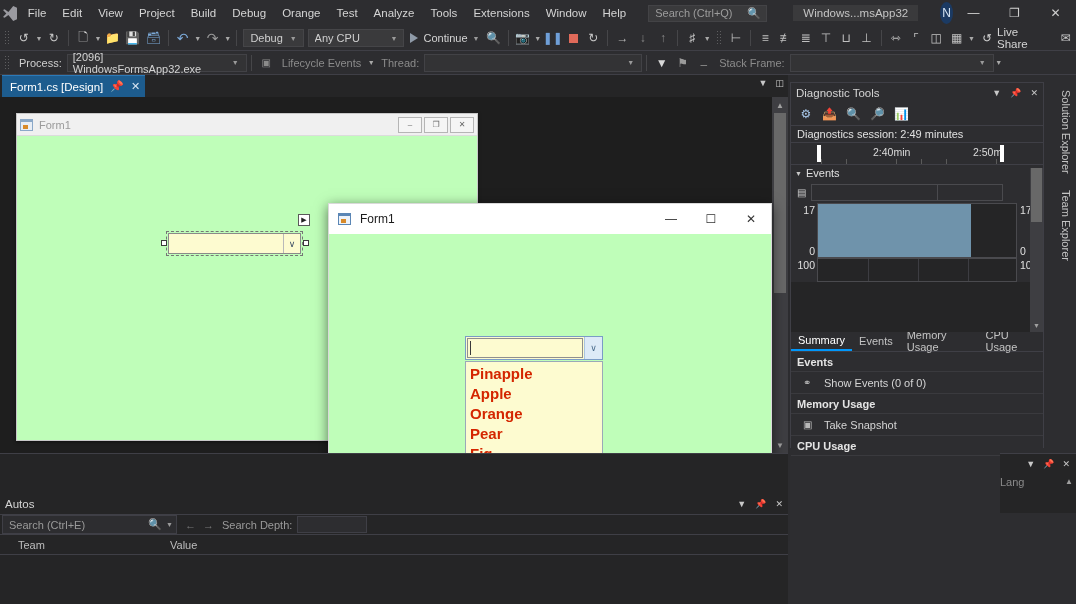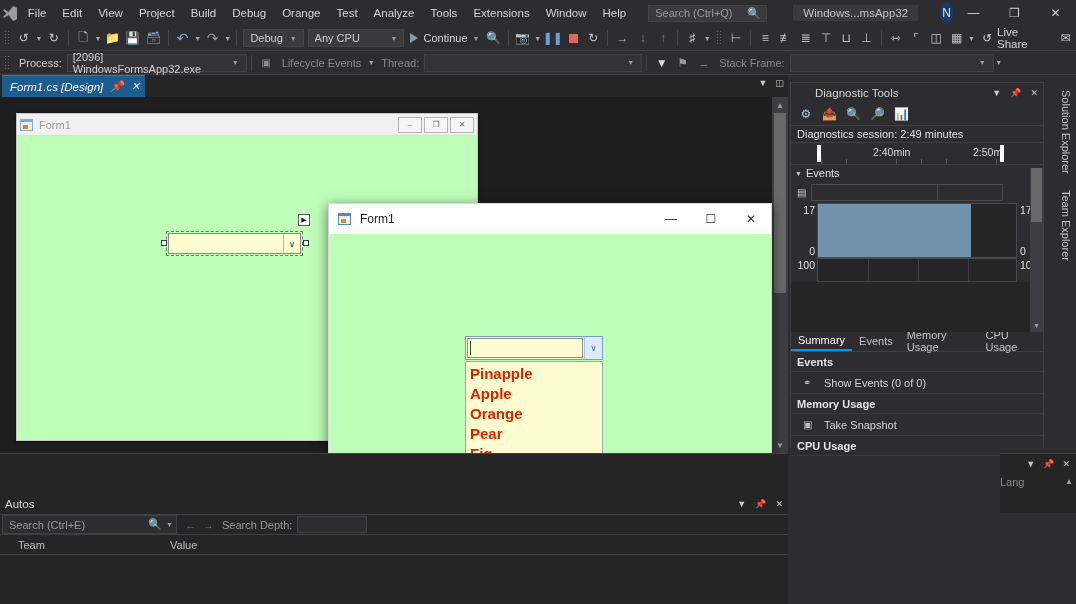--- a/index.html
+++ b/index.html
@@ -90,21 +90,21 @@
   .pb-combo .ca { font-size: 7px; color: #9a9a9a; padding: 0 5px; }
 
   
   .tabstrip {
     position: absolute; left: 0; top: 75px; width: 788px; height: 22px;
     background: #252526;
   }
   .doctab {
     position: absolute; left: 2px; top: 0; height: 22px; background: #1d5c8e;
     border-top: 1px solid #2b7ab8; display: flex; align-items: center;
-    padding: 0 5px 0 8px; gap: 7px; font-style: italic;
+    padding: 0 5px 0 8px; gap: 7px;
   }
   .doctab .t { color: #ffffff; font-size: 11.5px; }
   .doctab .ic { color: #d8e6f2; font-size: 11px; }
   .tabstrip-right {
     position: absolute; right: 4px; top: 3px; display: flex; gap: 8px;
     align-items: center; color: #c8c8c8; font-size: 9px;
   }
 
   
   .designer {
@@ -232,21 +232,21 @@
   .autos-cols .c1 { width: 162px; padding-left: 18px; }
   .autos-cols .c2 { padding-left: 8px; }
 
   
   .diag {
     position: absolute; left: 790px; top: 82px; width: 254px; height: 366px;
     background: #2d2d30; border: 1px solid #3f3f46;
   }
   .diag-head {
     height: 19px; display: flex; align-items: center; padding: 0 5px;
-    color: #d4d4d4; font-size: 11.5px; margin-left: 19px;
+    color: #d4d4d4; font-size: 11.5px;
   }
   .diag-head .ctl { margin-left: auto; display: flex; gap: 9px; color: #c8c8c8; font-size: 9px; }
   .diag-tools {
     height: 23px; display: flex; align-items: center; gap: 2px; padding-left: 4px;
   }
   .dt-ico {
     width: 22px; height: 20px; display: flex; align-items: center;
     justify-content: center; color: #a7c6e8; font-size: 12px;
   }
   .diag-body { position: relative; background: #252526; height: 207px; border-top: 1px solid #3f3f46; }

